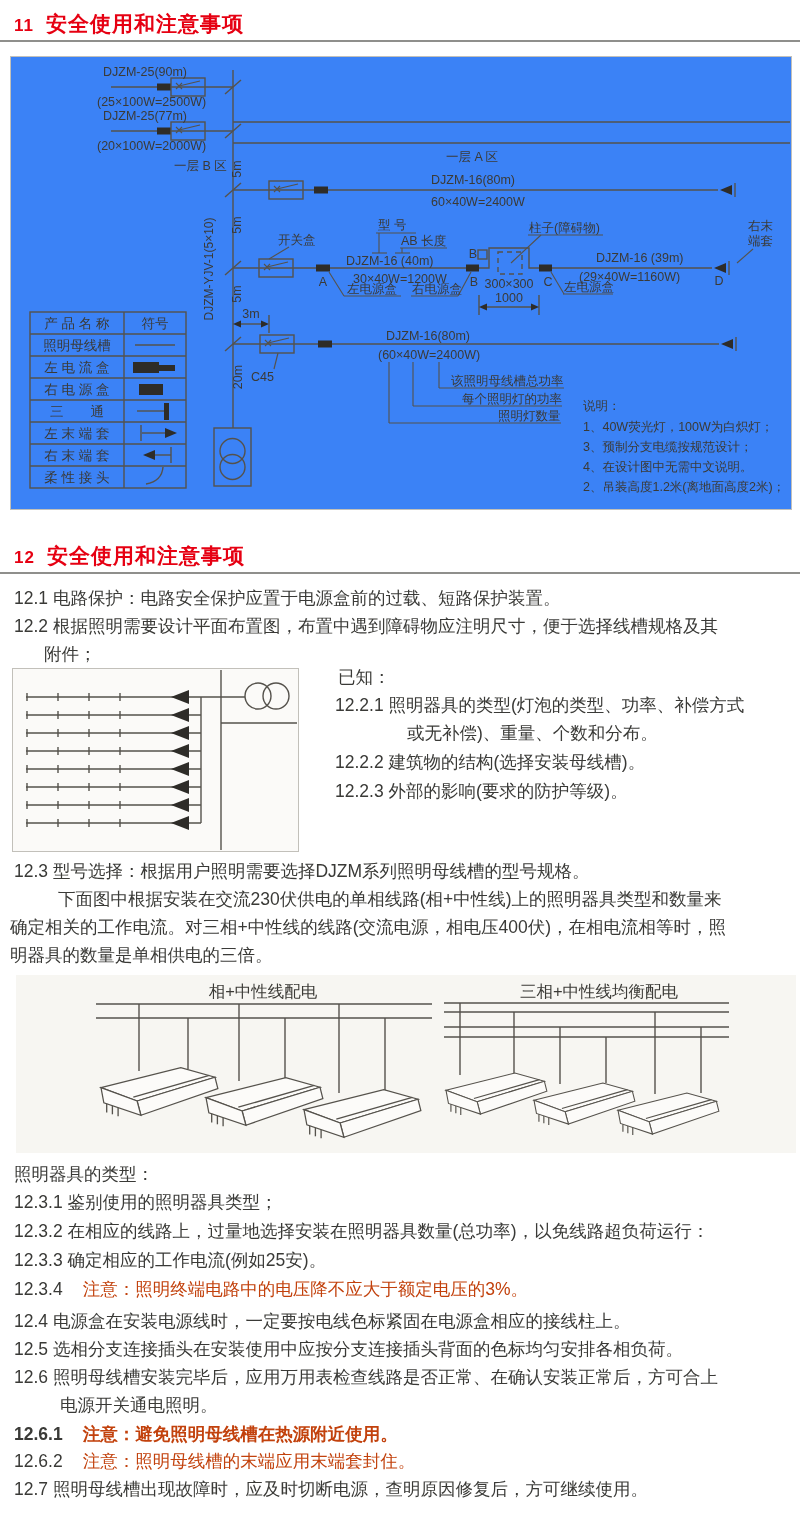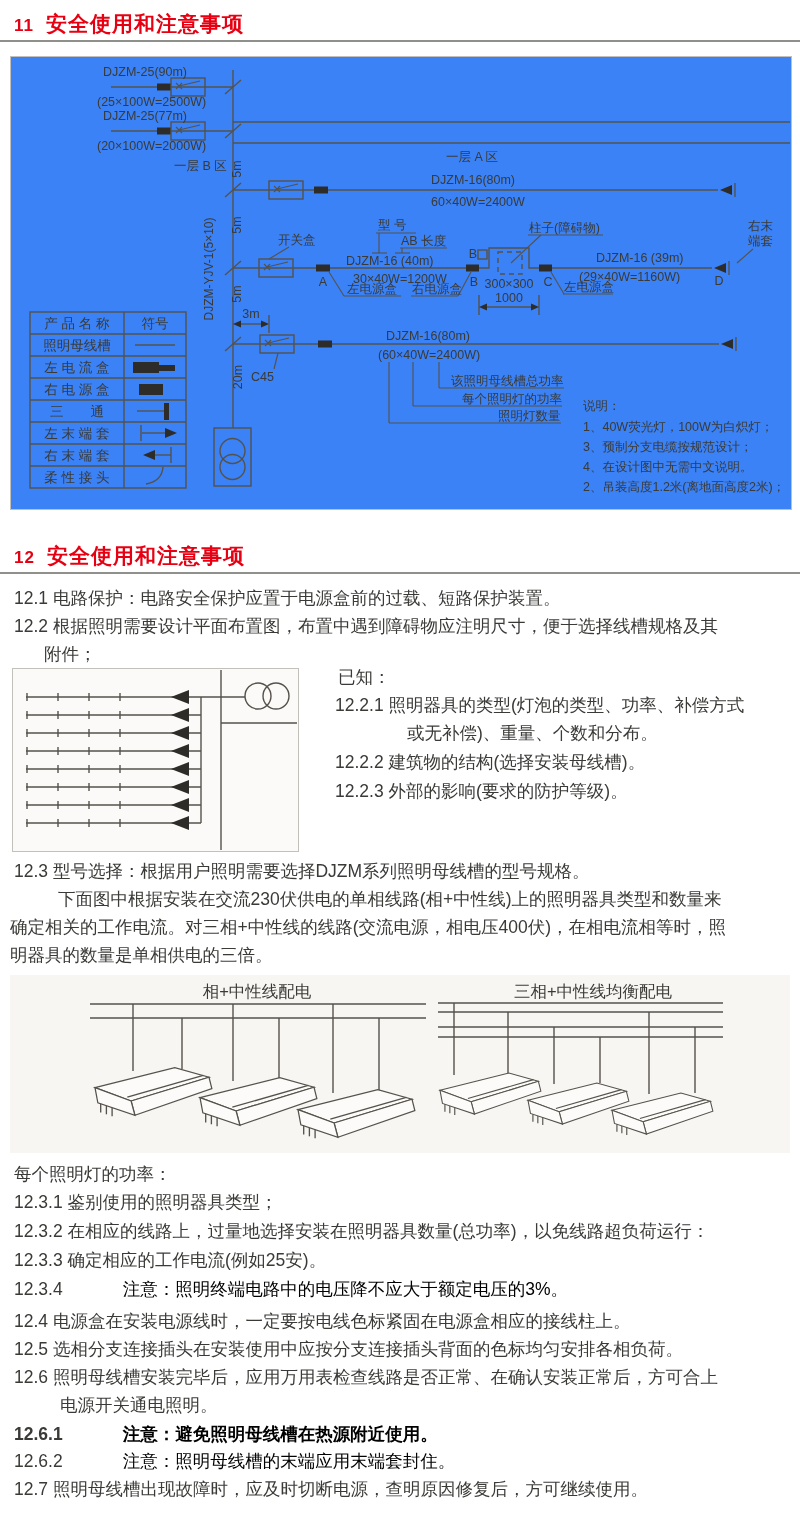--- a/index.html
+++ b/index.html
@@ -4,21 +4,21 @@
 <style>
   html,body{margin:0;padding:0;background:#ffffff;}
   body{width:800px;height:1518px;position:relative;font-family:"Liberation Sans","DejaVu Sans",sans-serif;color:#3a3a37;}
   .abs{position:absolute;}
   .sec-header{font-weight:bold;color:#e60012;font-size:21px;letter-spacing:1px;white-space:nowrap;}
   .sec-header .num{font-size:17px;margin-right:12px;}
   .rule{position:absolute;left:0;width:800px;height:0;border-top:2px solid #8f8f8c;}
   .panel{position:absolute;background:#3b82f6;border:1px solid #c2c0ba;}
   .panel-noborder{position:absolute;background:#f7f6f2;}
   .bodyline{position:absolute;font-size:17.5px;line-height:28px;white-space:nowrap;color:#3a3a37;}
-  .red{color:#000000;margin-left:40px;}
+  .red{color:#c2410c;}
   .numpart{color:#3a3a37;margin-right:20px;}
   svg text{font-family:"Liberation Sans","DejaVu Sans",sans-serif;fill:#3b3a36;}
   svg .lbl{font-size:12.5px;}
   svg .lbl-s{font-size:12px;}
   svg .cjk{font-size:12.5px;}
   svg .tbl{font-size:13.5px;}
   svg line,svg polyline,svg path,svg rect.box{stroke:#55524c;stroke-width:1.4;fill:none;}
   svg .thin{stroke-width:1.1;}
   svg .fillb{fill:#2e2c28;stroke:none;}
 </style>
@@ -305,21 +305,21 @@
 <div class="bodyline" style="left:335px;top:691px;">12.2.1 照明器具的类型(灯泡的类型、功率、补偿方式</div>
 <div class="bodyline" style="left:407px;top:719px;">或无补偿)、重量、个数和分布。</div>
 <div class="bodyline" style="left:335px;top:748px;">12.2.2 建筑物的结构(选择安装母线槽)。</div>
 <div class="bodyline" style="left:335px;top:777px;">12.2.3 外部的影响(要求的防护等级)。</div>
 
 <div class="bodyline" style="left:14px;top:857px;">12.3 型号选择：根据用户照明需要选择DJZM系列照明母线槽的型号规格。</div>
 <div class="bodyline" style="left:58px;top:885px;">下面图中根据安装在交流230伏供电的单相线路(相+中性线)上的照明器具类型和数量来</div>
 <div class="bodyline" style="left:10px;top:913px;">确定相关的工作电流。对三相+中性线的线路(交流电源，相电压400伏)，在相电流相等时，照</div>
 <div class="bodyline" style="left:10px;top:941px;">明器具的数量是单相供电的三倍。</div>
 
-<div class="panel-noborder" style="left:10px;top:975px;width:780px;height:178px;text-decoration:underline;">
+<div class="panel-noborder" style="left:16px;top:975px;width:780px;height:178px;text-decoration:underline;">
 <svg width="780" height="178" viewBox="0 0 780 178">
   <defs>
     <g id="lum">
       <polygon points="0,26 84,5 120,15 38,40" fill="#fcfbf9" stroke="#55524c" stroke-width="1.3"></polygon>
       <polygon points="38,40 120,15 123,27 42,55" fill="#fcfbf9" stroke="#55524c" stroke-width="1.3"></polygon>
       <polygon points="0,26 38,40 42,55 3,42" fill="#fcfbf9" stroke="#55524c" stroke-width="1.3"></polygon>
       <line x1="34" y1="36" x2="114" y2="13" stroke="#6c6963" stroke-width="4"></line>
       <line x1="6" y1="43" x2="6" y2="52" stroke="#55524c" stroke-width="1.3"></line>
       <line x1="12" y1="45" x2="12" y2="54" stroke="#55524c" stroke-width="1.3"></line>
       <line x1="18" y1="47" x2="18" y2="56" stroke="#55524c" stroke-width="1.3"></line>
@@ -353,21 +353,21 @@
         <line x1="590" y1="62" x2="590" y2="108"></line>
     <line x1="639" y1="37" x2="639" y2="119"></line>
         <line x1="685" y1="52" x2="685" y2="118"></line>
     <use href="#lum" x="0" y="0" transform="translate(430,94) scale(0.82)"></use>
     <use href="#lum" x="0" y="0" transform="translate(518,104) scale(0.82)"></use>
     <use href="#lum" x="0" y="0" transform="translate(602,114) scale(0.82)"></use>
   </g>
 </svg>
 </div>
 
-<div class="bodyline" style="left:14px;top:1160px;">每个照明灯的功率：</div>
+<div class="bodyline" style="left:14px;top:1160px;">照明器具的类型：</div>
 <div class="bodyline" style="left:14px;top:1188px;">12.3.1 鉴别使用的照明器具类型；</div>
 <div class="bodyline" style="left:14px;top:1217px;">12.3.2 在相应的线路上，过量地选择安装在照明器具数量(总功率)，以免线路超负荷运行：</div>
 <div class="bodyline" style="left:14px;top:1246px;text-align:right;">12.3.3 确定相应的工作电流(例如25安)。</div>
 <div class="bodyline" style="left:14px;top:1275px;">
   <span class="numpart">12.3.4</span><span class="red">注意：照明终端电路中的电压降不应大于额定电压的3%。</span>
 </div>
 <div class="bodyline" style="left:14px;top:1307px;">12.4 电源盒在安装电源线时，一定要按电线色标紧固在电源盒相应的接线柱上。</div>
 <div class="bodyline" style="left:14px;top:1335px;">12.5 选相分支连接插头在安装使用中应按分支连接插头背面的色标均匀安排各相负荷。</div>
 <div class="bodyline" style="left:14px;top:1363px;">12.6 照明母线槽安装完毕后，应用万用表检查线路是否正常、在确认安装正常后，方可合上</div>
 <div class="bodyline" style="left:60px;top:1391px;">电源开关通电照明。</div>

